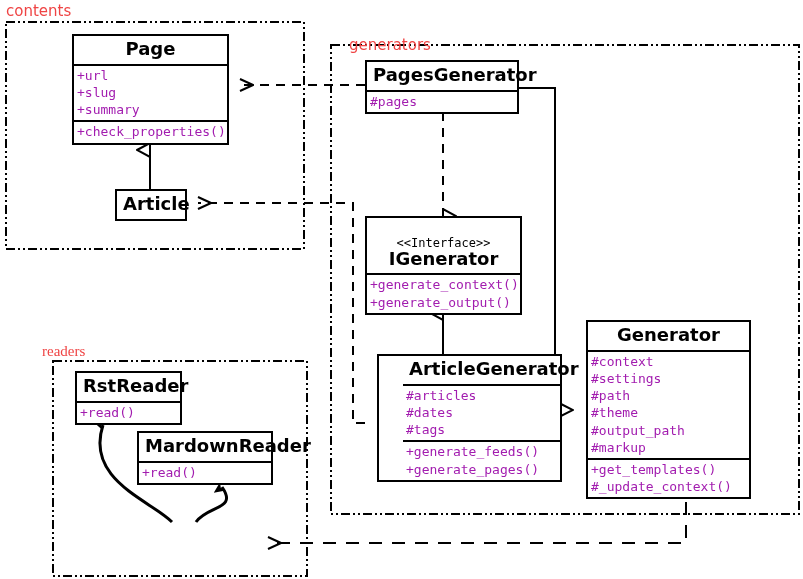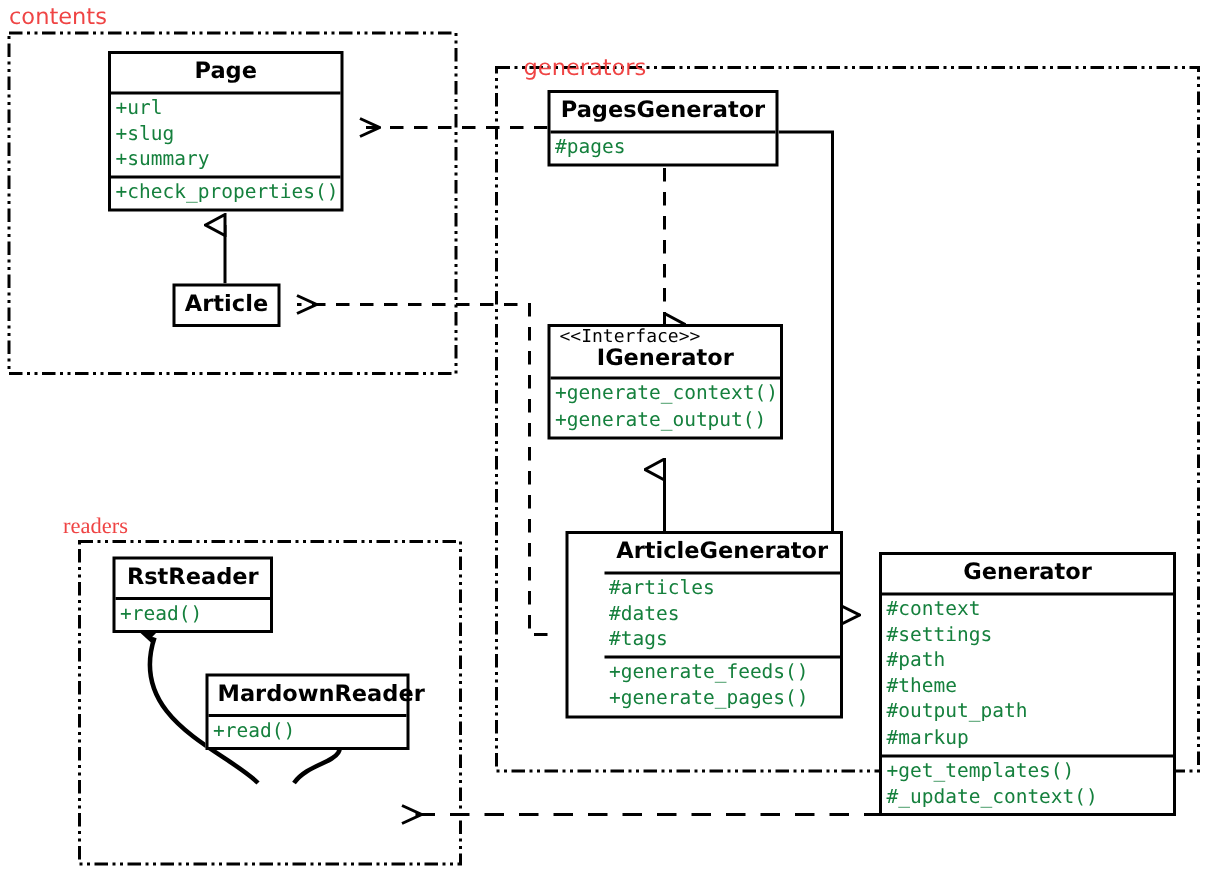--- a/index.html
+++ b/index.html
@@ -34,48 +34,48 @@
   
   .uml {
     position: absolute;
     box-sizing: border-box;
     border: 2px solid #000;
     background: #ffffff;
     z-index: 3;
   }
   .uml .title {
     font-weight: bold;
-    font-size: 15px;
+    font-size: 18px;
     text-align: center;
     padding: 4px 6px 5px 6px;
     line-height: 1.05;
     white-space: nowrap;
     color: #000;
   }
   .uml .stereo {
     font-weight: normal;
     font-size: 12px;
-    text-align: left;
-    padding: 0 6px 0 6px;
+    text-align: center;
+    padding: 19px 6px 0 6px;
     line-height: 1.05;
     font-family: "DejaVu Sans Mono", monospace;
     color: #000;
   }
   .uml .stereo + .title { padding-top: 0px; }
   .uml .sect {
     border-top: 2px solid #000;
     padding: 1px 0 2px 0;
   }
   .uml .row {
     font-family: "DejaVu Sans Mono", monospace;
     font-size: 13px;
     line-height: 1.32;
     padding: 0 3px;
     white-space: nowrap;
-    color: #15803d;
+    color: #a21caf;
   }
   .plainbox {
     position: absolute;
     box-sizing: border-box;
     border: 2px solid #000;
     background: #fff;
     z-index: 3;
     display: flex;
     align-items: center;
     justify-content: center;
@@ -200,21 +200,21 @@
       <div class="row">#articles</div>
       <div class="row">#dates</div>
       <div class="row">#tags</div>
     </div>
     <div class="sect">
       <div class="row">+generate_feeds()</div>
       <div class="row">+generate_pages()</div>
     </div>
   </div>
 
-  <div class="uml" style="left:586px; top:320px; width:198px;margin-top:48px;">
+  <div class="uml" style="left:586px; top:320px; width:165px;">
     <div class="title">Generator</div>
     <div class="sect">
       <div class="row">#context</div>
       <div class="row">#settings</div>
       <div class="row">#path</div>
       <div class="row">#theme</div>
       <div class="row">#output_path</div>
       <div class="row">#markup</div>
     </div>
     <div class="sect">
@@ -223,21 +223,21 @@
     </div>
   </div>
 
   <div class="uml" style="left:75px; top:371px; width:107px;">
     <div class="title">RstReader</div>
     <div class="sect">
       <div class="row">+read()</div>
     </div>
   </div>
 
-  <div class="uml" style="left:137px; top:449px; width:136px;">
+  <div class="uml" style="left:137px; top:431px; width:136px;">
     <div class="title">MardownReader</div>
     <div class="sect">
       <div class="row">+read()</div>
     </div>
   </div>
 
 
 </div>
 
 </body></html>

